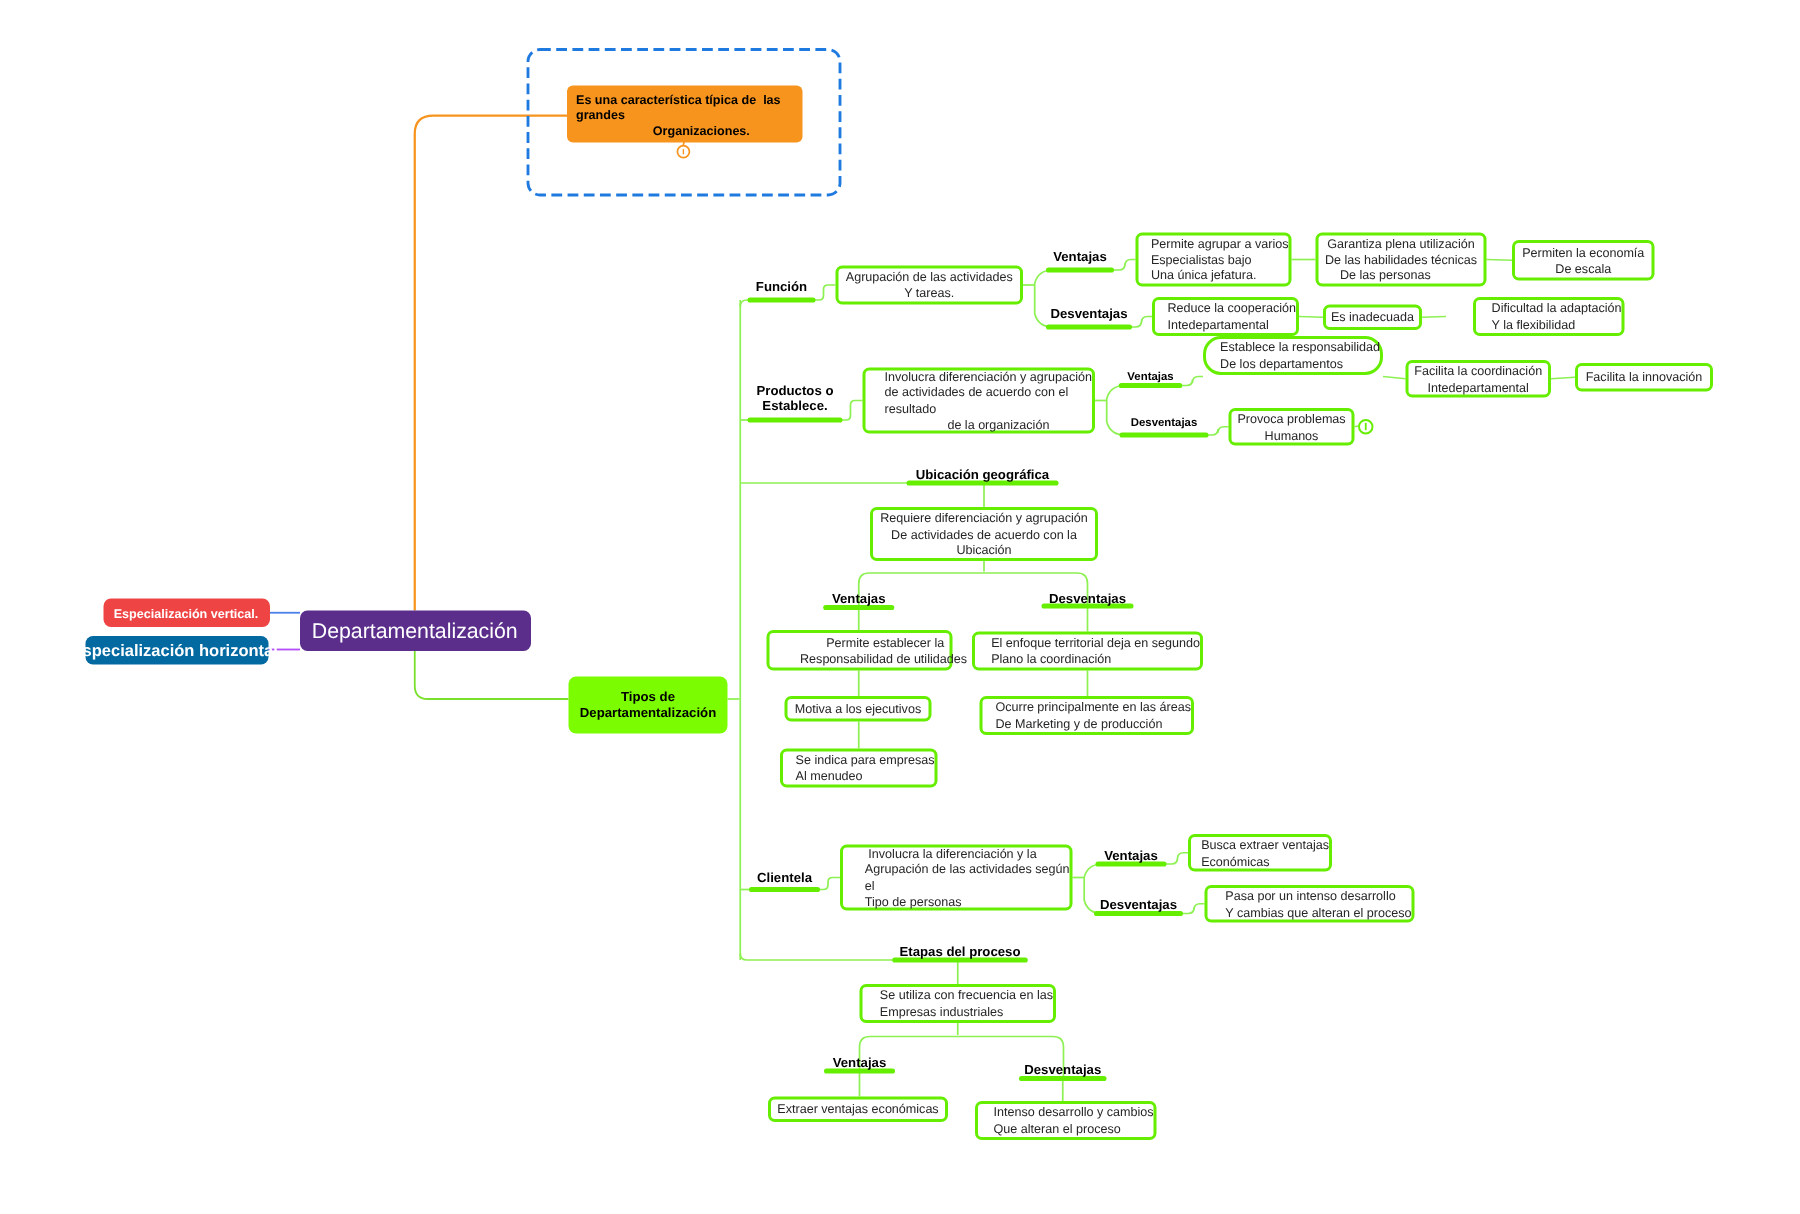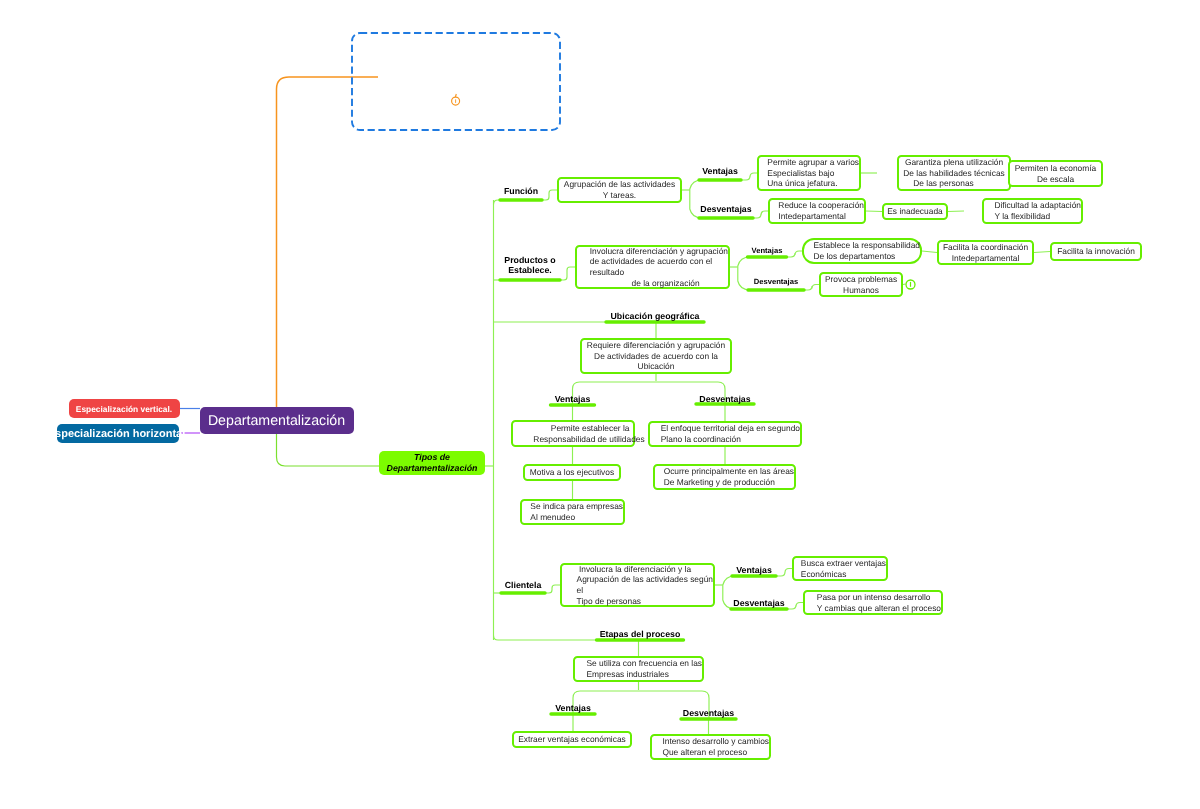--- a/index.html
+++ b/index.html
@@ -102,69 +102,76 @@
         <path d="M 596.5 640 L 683.5 640"></path>
         <path d="M 551 714 L 595 714"></path>
         <path d="M 681 719 L 736 719"></path>
       </g>
   </svg>
 
   <svg class="dash-frame-svg" style="position:absolute;left:348px;top:29px;width:216px;height:105px;overflow:visible;">
     <rect x="4" y="4" width="208" height="97" rx="8" ry="8" fill="none" stroke="#1f7ae0" stroke-width="1.9" stroke-dasharray="7.2 3.6"></rect>
   </svg>
 
+  <div class="pill" style="left:378px;top:57px;width:157px;height:38px;background:#f7941e;color:#000;
+              font-size:8.4px;line-height:10.3px;border-radius:4px;
+              justify-content:flex-start;align-items:flex-start;padding:4px 4px 0 6px;
+              white-space:pre-wrap;text-align:left;">
+    <span>Es una característica típica de  las grandes
+                      Organizaciones.</span>
+  </div>
   <svg style="position:absolute;left:449px;top:93px;width:14px;height:14px;overflow:visible;">
     <path d="M 7.3 1.0 L 6.4 4.0" stroke="#f7941e" stroke-width="1.1" fill="none"></path>
     <circle cx="6.6" cy="8.1" r="4.0" fill="#fff" stroke="#f7941e" stroke-width="1.15"></circle>
     <line x1="6.6" y1="6.4" x2="6.6" y2="9.9" stroke="#f7941e" stroke-width="0.9"></line>
   </svg>
 
   <div class="pill" style="left:68.5px;top:399px;width:111px;height:19px;background:#ef4444;color:#fff;font-size:8.4px;">
     <span>Especialización vertical.</span>
   </div>
   <div class="pill" style="left:57px;top:424px;width:122px;height:19px;background:#0369a1;color:#fff;font-size:11px;">
     <span>Especialización horizontal.</span>
   </div>
 
   <div class="pill" style="left:199.5px;top:407px;width:154px;height:27px;background:#5b2e8c;color:#fff;font-size:14.2px;font-weight:normal;">
     <span>Departamentalización</span>
   </div>
 
-  <div class="pill" style="left:379px;top:451px;width:106px;height:24px;background:#7cfc00;color:#000;font-size:8.8px;line-height:11px;font-style:italic;">
+  <div class="pill" style="left:379px;top:451px;width:106px;height:38px;background:#7cfc00;color:#000;font-size:8.8px;line-height:11px;">
     <span>Tipos de
 Departamentalización</span>
   </div>
 
   <div id="tree-nodes">
       <div class="hdr" style="left:431px;top:186px;width:180px;height:10px;"><span>Función</span></div>
       <div class="node gbox" style="left:557px;top:177px;width:125px;height:26px;"><span>Agrupación de las actividades
 Y tareas.</span></div>
       <div class="hdr" style="left:630px;top:166px;width:180px;height:10px;"><span>Ventajas</span></div>
       <div class="node gbox ljust" style="left:757px;top:155px;width:104px;height:36px;"><span>Permite agrupar a varios
 Especialistas bajo
 Una única jefatura.</span></div>
-      <div class="node gbox" style="left:877px;top:155px;width:114px;height:36px;margin-left:20px;"><span>Garantiza plena utilización
+      <div class="node gbox" style="left:877px;top:155px;width:114px;height:36px;"><span>Garantiza plena utilización
 De las habilidades técnicas
  De las personas          </span></div>
       <div class="node gbox" style="left:1008px;top:160px;width:95px;height:27px;"><span>Permiten la economía
 De escala</span></div>
       <div class="hdr" style="left:636px;top:204px;width:180px;height:10px;"><span>Desventajas</span></div>
       <div class="node gbox ljust" style="left:768px;top:198px;width:98px;height:26px;"><span>Reduce la cooperación
 Intedepartamental</span></div>
       <div class="node gbox" style="left:882px;top:203px;width:66px;height:17px;"><span>Es inadecuada</span></div>
       <div class="node gbox ljust" style="left:964px;top:198px;width:101px;height:26px;margin-left:18px;"><span>Dificultad la adaptación
 Y la flexibilidad</span></div>
       <div class="hdr" style="left:440px;top:255px;width:180px;height:10px;"><span>Productos o
 Establece.</span></div>
       <div class="node gbox ljust" style="left:575px;top:245px;width:155px;height:44px;"><span>Involucra diferenciación y agrupación
 de actividades de acuerdo con el
 resultado
                   de la organización</span></div>
       <div class="hdr" style="left:677px;top:246px;width:180px;height:10px;font-size:7.6px;"><span>Ventajas</span></div>
-      <div class="node gbox ljust" style="left:802px;top:238px;width:120px;height:26px;border-radius:12px;"><span>Establece la responsabilidad
+      <div class="node gbox ljust" style="left:802px;top:224px;width:120px;height:26px;border-radius:12px;"><span>Establece la responsabilidad
 De los departamentos</span></div>
       <div class="node gbox" style="left:937px;top:240px;width:97px;height:25px;"><span>Facilita la coordinación
 Intedepartamental</span></div>
       <div class="node gbox" style="left:1050px;top:242px;width:92px;height:19px;"><span>Facilita la innovación</span></div>
       <div class="hdr" style="left:686px;top:277px;width:180px;height:10px;font-size:7.6px;"><span>Desventajas</span></div>
       <div class="node gbox" style="left:819px;top:272px;width:84px;height:25px;"><span>Provoca problemas
 Humanos</span></div>
       <svg class="circ-icon" style="position:absolute;left:904.5px;top:278.5px;width:11px;height:11px;overflow:visible;">
         <circle cx="5.5" cy="5.5" r="4.5" fill="#fff" stroke="#66ee00" stroke-width="1.3"></circle>
         <line x1="5.5" y1="2.9" x2="5.5" y2="7.8" stroke="#66ee00" stroke-width="1.2"></line>

